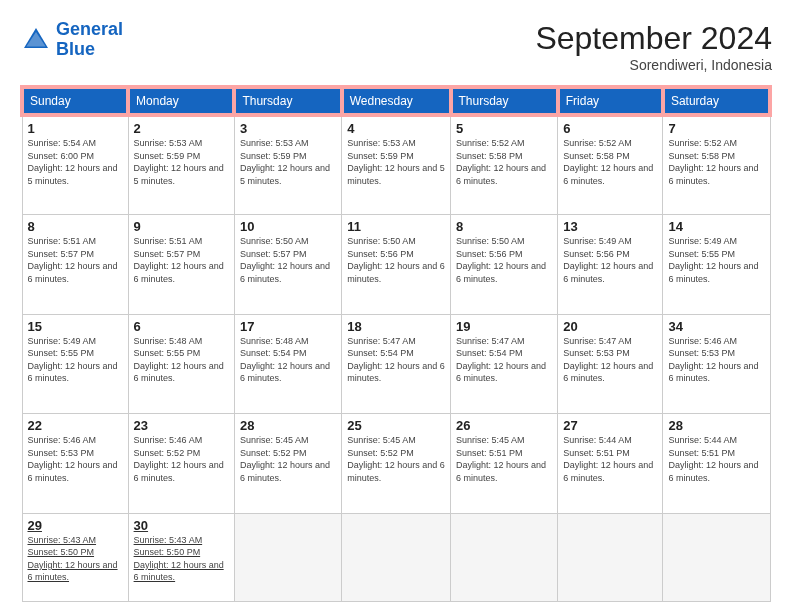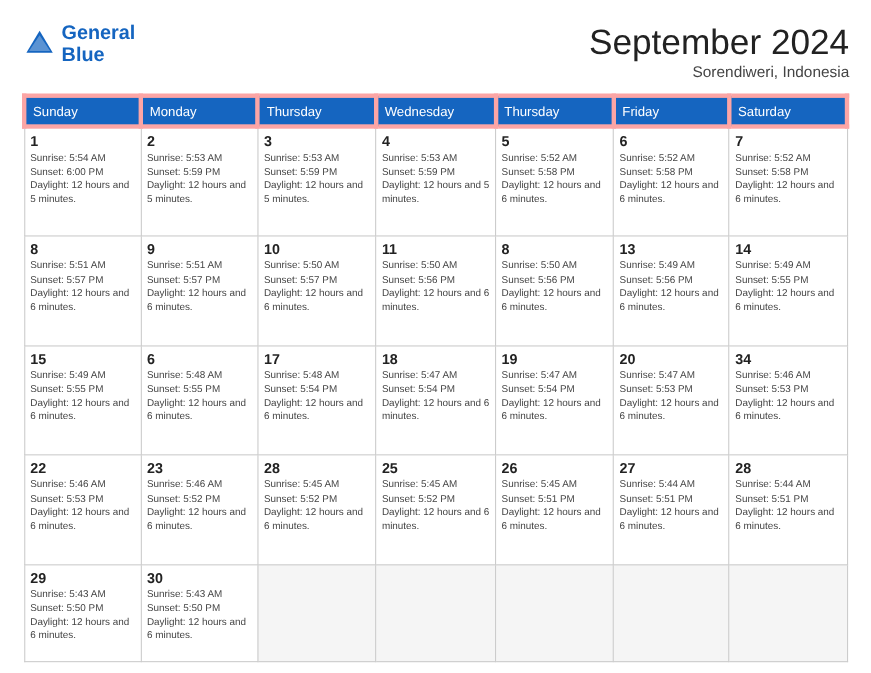--- a/index.html
+++ b/index.html
@@ -71,20 +71,21 @@
       vertical-align: top;
       border: 1px solid #ccc;
       padding: 4px 5px;
       font-size: 9.5px;
       color: #333;
       width: 113px;
       height: 85px;
     }
     .calendar tbody tr:last-child td {
       height: 70px;
+      text-decoration: underline;
     }
     .day-num {
       font-size: 13px;
       font-weight: bold;
       color: #222;
       display: block;
       margin-bottom: 1px;
     }
     .day-detail {
       font-size: 9px;

